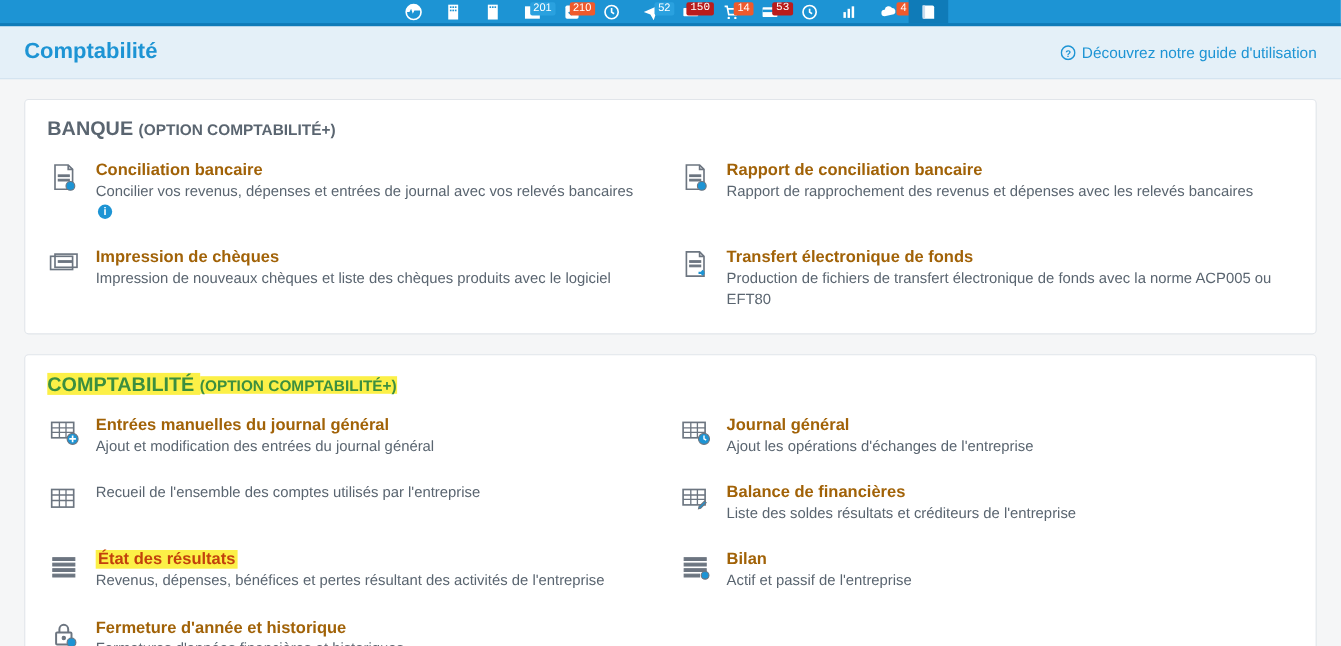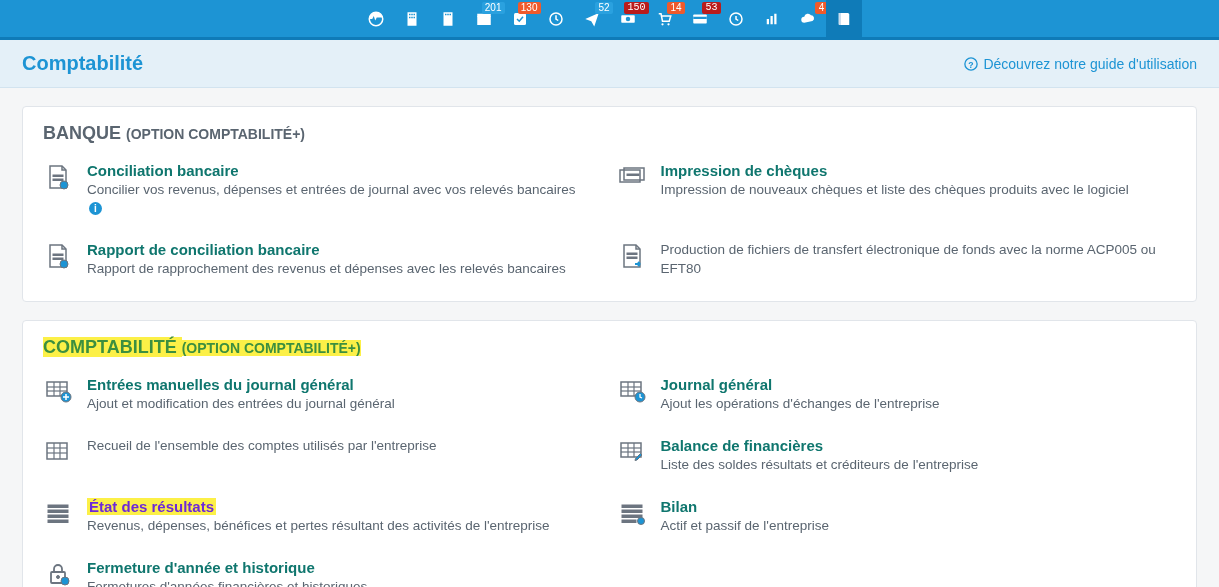--- a/index.html
+++ b/index.html
@@ -4,21 +4,21 @@
 <style>
   * { box-sizing: border-box; margin: 0; padding: 0; }
   body {
     font-family: "Segoe UI", Arial, sans-serif;
     background: #f5f6f7;
     color: #5a6570;
     font-size: 14px;
   }
   .topbar {
     background: #1d94d4;
-    height: 40px;
+    height: 24px;
     display: flex;
     justify-content: center;
     align-items: center;
     border-bottom: 3px solid #0f7bb8;
   }
   .topbar-inner {
     display: flex;
     gap: 0;
     align-items: center;
     height: 100%;
@@ -114,26 +114,26 @@
     width: 30px;
     height: 30px;
     flex-shrink: 0;
     display: flex;
     align-items: center;
     justify-content: center;
   }
   .item-icon svg { width: 28px; height: 28px; fill: #6c7580; stroke: #6c7580; }
   .item-body { flex: 1; }
   .item-title {
-    color: #0f766e;
+    color: #a16207;
     font-weight: 700;
     font-size: 15px;
     margin-bottom: 2px;
   }
-  .item-title.hl { background: #fcf047; color: #6d28d9; display: inline-block; padding: 0 2px; }
+  .item-title.hl { background: #fcf047; color: #c2410c; display: inline-block; padding: 0 2px; }
   .item-desc {
     color: #5a6570;
     font-size: 13.5px;
     line-height: 1.35;
   }
   .info-circle {
     display: inline-block;
     width: 13px; height: 13px;
     border-radius: 50%;
     background: #1d94d4;
@@ -181,21 +181,21 @@
           <rect x="3" y="8" width="18" height="12" fill="#fff"></rect>
           <rect x="3" y="5" width="18" height="4" fill="#fff"></rect>
         </svg>
         <span class="badge blue">201</span>
       </div>
       <div class="top-item">
         <svg viewBox="0 0 24 24">
           <rect x="4" y="4" width="16" height="16" rx="2" fill="#fff"></rect>
           <path d="M8 12l3 3 5-6" stroke="#1d94d4" stroke-width="2" fill="none"></path>
         </svg>
-        <span class="badge">130</span>
+        <span class="badge">210</span>
       </div>
       <div class="top-item">
         <svg viewBox="0 0 24 24">
           <circle cx="12" cy="12" r="8" fill="none" stroke="#fff" stroke-width="2"></circle>
           <path d="M12 7v5l3 2" stroke="#fff" stroke-width="2" fill="none"></path>
         </svg>
       </div>
       <div class="top-item">
         <svg viewBox="0 0 24 24">
           <path d="M3 12l18-8-6 18-4-7-8-3z" fill="#fff"></path>
@@ -278,56 +278,57 @@
             </svg>
           </div>
           <div class="item-body">
             <div class="item-title">Conciliation bancaire</div>
             <div class="item-desc">Concilier vos revenus, dépenses et entrées de journal avec vos relevés bancaires <span class="info-circle">i</span></div>
           </div>
         </div>
         <div class="item">
           <div class="item-icon">
             <svg viewBox="0 0 28 28">
-              <rect x="2" y="7" width="20" height="12" fill="none" stroke="#6c7580" stroke-width="1.5"></rect>
-              <rect x="6" y="5" width="20" height="12" fill="none" stroke="#6c7580" stroke-width="1.5"></rect>
-              <rect x="9" y="11" width="12" height="1.5" fill="#6c7580"></rect>
-            </svg>
-          </div>
-          <div class="item-body">
-            <div class="item-title">Impression de chèques</div>
-            <div class="item-desc">Impression de nouveaux chèques et liste des chèques produits avec le logiciel</div>
-          </div>
-        </div>
-        <div class="item">
-          <div class="item-icon">
-            <svg viewBox="0 0 28 28">
               <path d="M6 3h12l4 4v18H6V3z" fill="none" stroke="#6c7580" stroke-width="1.5"></path>
               <path d="M18 3v4h4" fill="none" stroke="#6c7580" stroke-width="1.5"></path>
               <rect x="9" y="12" width="10" height="1.5" fill="#6c7580"></rect>
               <rect x="9" y="16" width="10" height="1.5" fill="#6c7580"></rect>
               <circle cx="20" cy="22" r="4" fill="#1d94d4"></circle>
             </svg>
           </div>
           <div class="item-body">
             <div class="item-title">Rapport de conciliation bancaire</div>
             <div class="item-desc">Rapport de rapprochement des revenus et dépenses avec les relevés bancaires</div>
           </div>
         </div>
         <div class="item">
           <div class="item-icon">
             <svg viewBox="0 0 28 28">
+              <rect x="2" y="7" width="20" height="12" fill="none" stroke="#6c7580" stroke-width="1.5"></rect>
+              <rect x="6" y="5" width="20" height="12" fill="none" stroke="#6c7580" stroke-width="1.5"></rect>
+              <rect x="9" y="11" width="12" height="1.5" fill="#6c7580"></rect>
+            </svg>
+          </div>
+          <div class="item-body">
+            <div class="item-title">Impression de chèques</div>
+            <div class="item-desc">Impression de nouveaux chèques et liste des chèques produits avec le logiciel</div>
+          </div>
+        </div>
+        <div class="item">
+          <div class="item-icon">
+            <svg viewBox="0 0 28 28">
               <path d="M6 3h12l4 4v18H6V3z" fill="none" stroke="#6c7580" stroke-width="1.5"></path>
               <path d="M18 3v4h4" fill="none" stroke="#6c7580" stroke-width="1.5"></path>
               <rect x="9" y="11" width="10" height="1.5" fill="#6c7580"></rect>
               <rect x="9" y="15" width="10" height="1.5" fill="#6c7580"></rect>
               <path d="M17 22l5 0m0 0l-2-2m2 2l-2 2" stroke="#1d94d4" stroke-width="2" fill="none"></path>
             </svg>
           </div>
           <div class="item-body">
+            <div class="item-title">Transfert électronique de fonds</div>
             <div class="item-desc">Production de fichiers de transfert électronique de fonds avec la norme ACP005 ou EFT80</div>
           </div>
         </div>
       </div>
     </div>
     <div class="card">
       <div class="card-title hl"><span class="main-text">COMPTABILITÉ </span><span class="sub">(OPTION COMPTABILITÉ+)</span></div>
       <div class="grid">
         <div class="item">
           <div class="item-icon">

